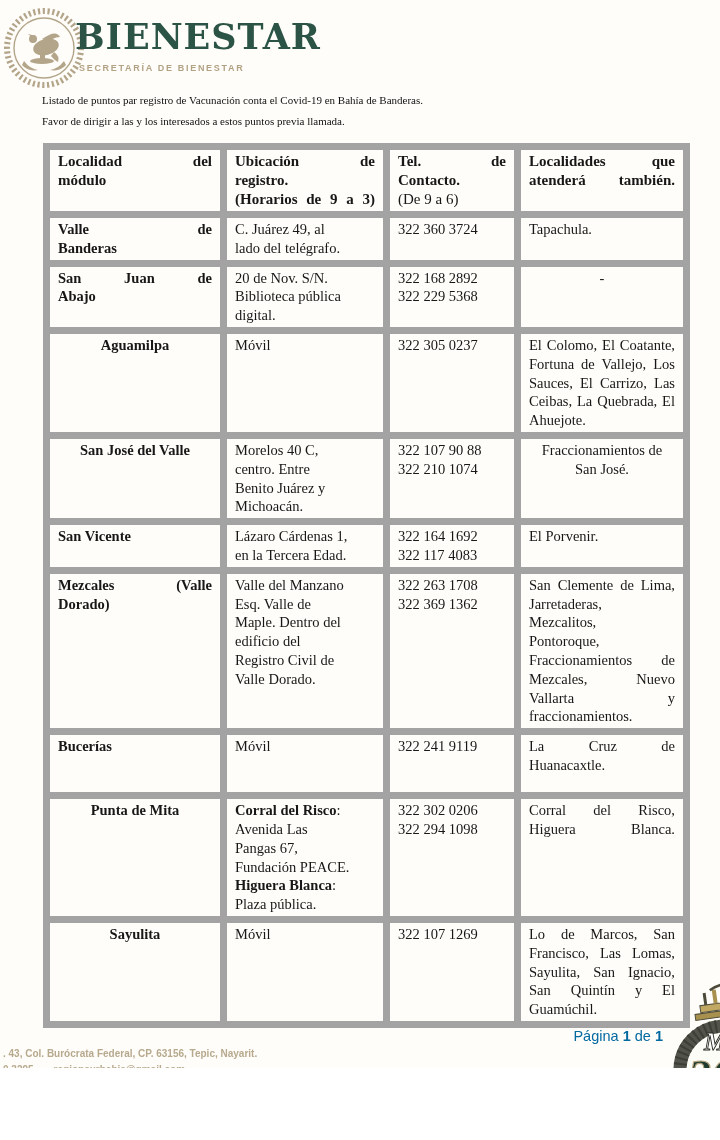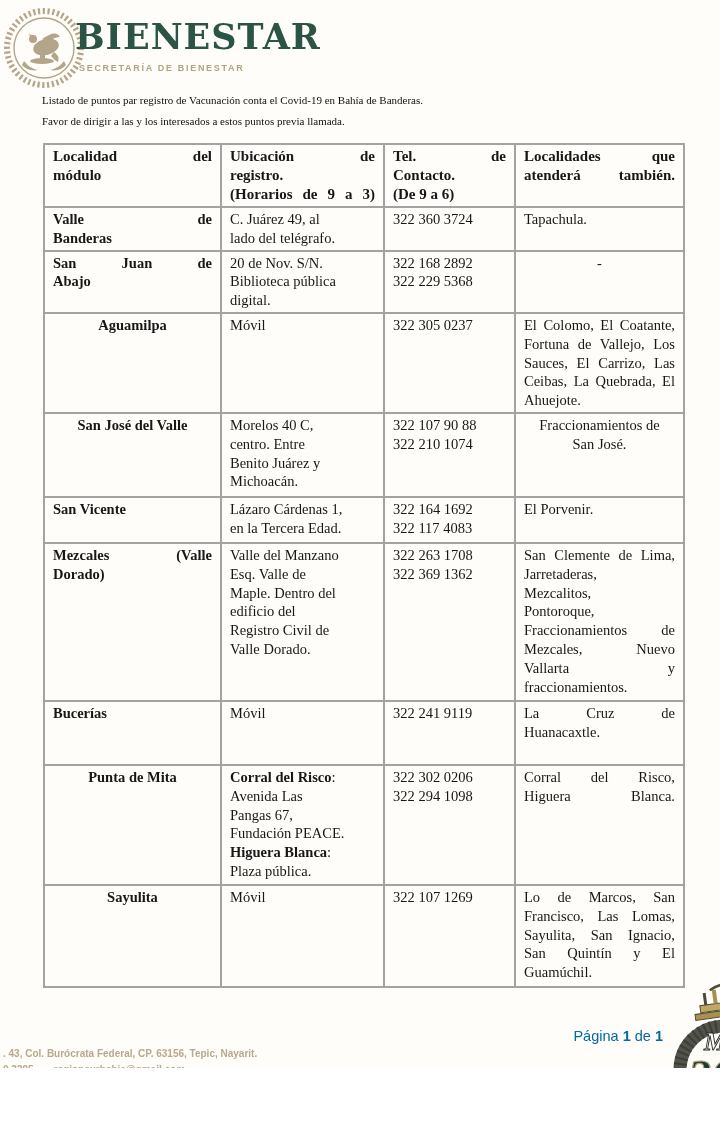--- a/index.html
+++ b/index.html
@@ -25,21 +25,21 @@
     font-size:11px; line-height:20.5px; color:#111;
   }
 
   
   table.reg {
     position:absolute; left:43px; top:143px; width:640px;
     border-collapse:collapse; table-layout:fixed;
     border:2px solid #4f4f4f;
   }
   .reg th, .reg td {
-    border:2px solid #a3a3a3; vertical-align:top;
+    border:7px solid #a3a3a3; vertical-align:top;
     font-size:14.5px; line-height:18.8px; padding:2px 8px;
   }
   .reg th {
     font-weight:bold; font-size:15px; line-height:19px;
     text-align:justify; text-align-last:justify; white-space:pre-line;
   }
   .reg thead tr { height:62px; }
   .reg tbody tr:nth-child(1) { height:42px; }
   .reg tbody tr:nth-child(2) { height:56px; }
   .reg tbody tr:nth-child(3) { height:98px; }
@@ -48,21 +48,21 @@
   .reg tbody tr:nth-child(6) { height:158px;padding-left:44px; }
   .reg tbody tr:nth-child(7) { height:64px; }
   .reg tbody tr:nth-child(8) { height:120px; }
   .reg tbody tr:nth-child(9) { height:102px; }
 
   .c-loc  { font-weight:bold; padding-left:12px; padding-right:12px;margin-top:37px; }
   .c-also { padding-left:7px; padding-right:7px; }
   .pre     { white-space:pre-line; }
   .al-just { text-align:justify; text-align-last:justify; }
   .al-center { text-align:center; text-align-last:center; }
-  .th-hours { font-weight:bold; text-align:center; text-align-last:left; display:block; }
+  .th-hours { font-weight:normal; text-align:center; text-align-last:left; display:block; }
 
   
   .page-label {
     position:absolute; right:57px; top:1028px;
     font-family:"Liberation Sans", sans-serif; font-size:14.5px; color:#0369a1;
     white-space:nowrap;
   }
   .page-label b { font-weight:bold; }
   .addr {
     position:absolute; left:3px; top:1046px;

